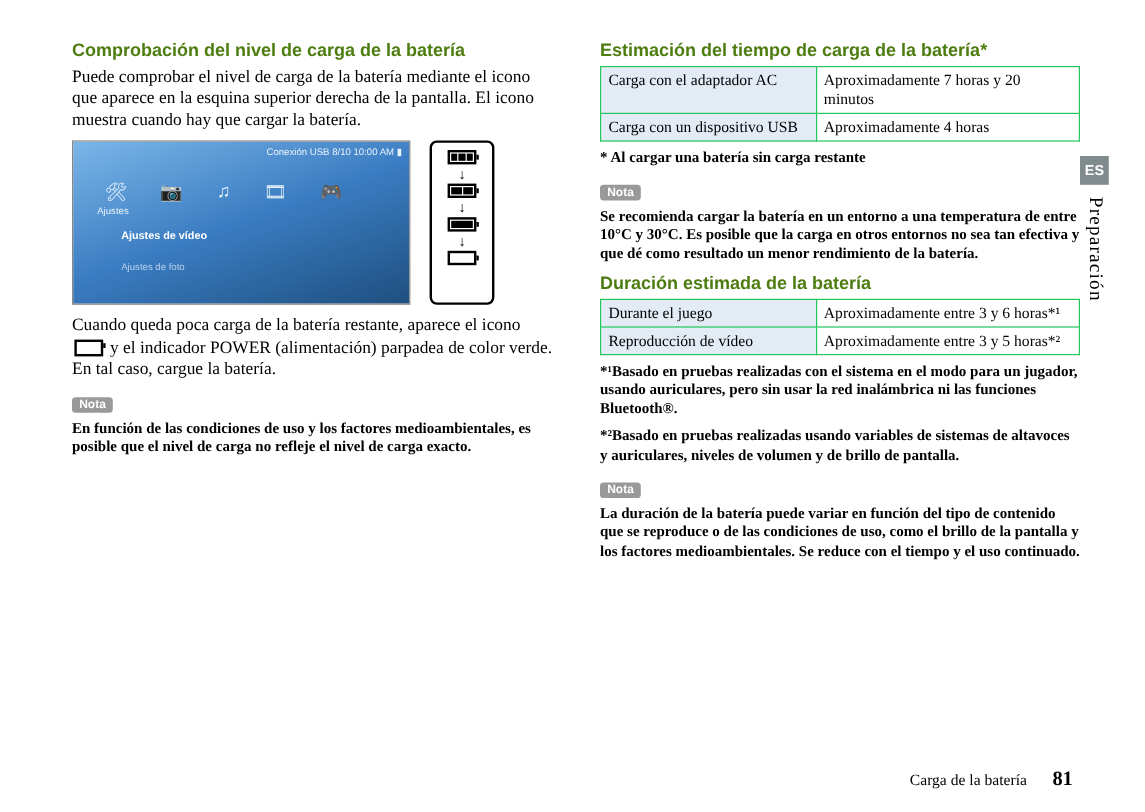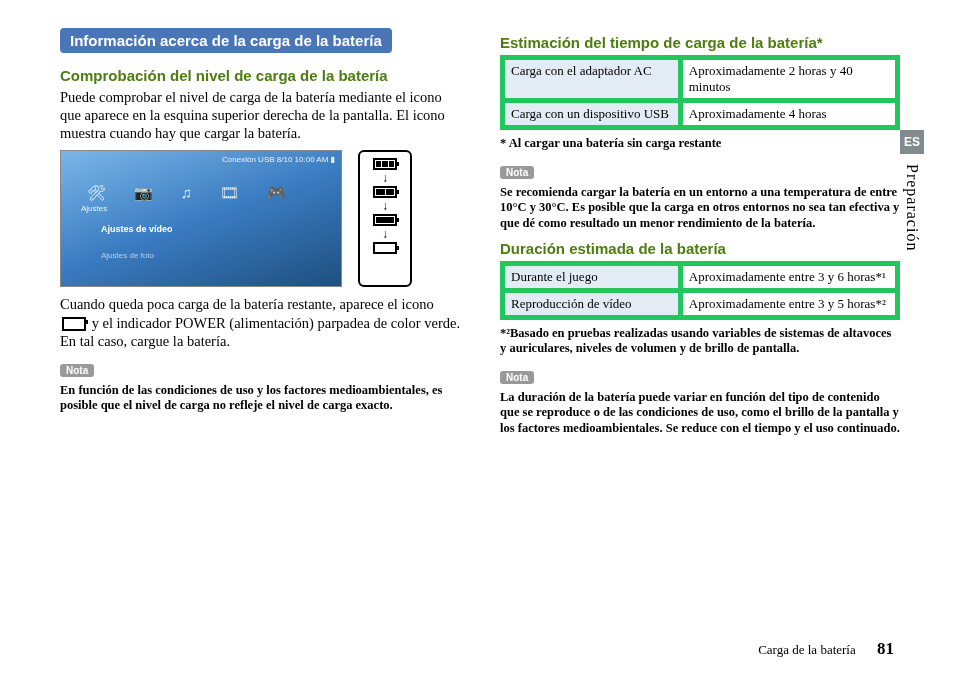--- a/index.html
+++ b/index.html
@@ -169,21 +169,21 @@
     height: 4px;
     background: #000;
   }
   table.info {
     border-collapse: collapse;
     width: 100%;
     font-size: 13px;
     margin-bottom: 6px;
   }
   table.info td {
-    border: 5px solid #22c55e;
+    border: 1px solid #22c55e;
     padding: 3px 6px;
     vertical-align: top;
   }
   table.info td:first-child {
     background: #e3ecf5;
     width: 45%;
   }
   .side-tab {
     position: absolute;
     right: 30px;
@@ -217,21 +217,20 @@
     font-weight: bold;
     font-size: 17px;
     margin-left: 18px;
   }
 </style>
 </head>
 <body>
 
 <div class="page">
   <div class="col">
-    <div class="section-banner">Información acerca de la carga de la batería</div>
     <div class="sub-heading">Comprobación del nivel de carga de la batería</div>
     <p class="body-text">Puede comprobar el nivel de carga de la batería mediante el icono que aparece en la esquina superior derecha de la pantalla. El icono muestra cuando hay que cargar la batería.</p>
 
     <div class="psp-box">
       <div class="psp-screen">
         <div class="psp-status">Conexión USB        8/10 10:00 AM  ▮</div>
         <div class="psp-topicons">
           <span>🛠</span>
           <span>📷</span>
           <span>♫</span>
@@ -269,21 +268,21 @@
     <div class="nota-pill">Nota</div>
     <p class="small-text">En función de las condiciones de uso y los factores medioambientales, es posible que el nivel de carga no refleje el nivel de carga exacto.</p>
   </div>
 
   <div class="col">
     <div class="sub-heading">Estimación del tiempo de carga de la batería*</div>
     <table class="info">
       <tbody>
           <tr>
             <td>Carga con el adaptador AC</td>
-            <td>Aproximadamente 2 horas y 40 minutos</td>
+            <td>Aproximadamente 7 horas y 20 minutos</td>
           </tr>
       <tr>
             <td>Carga con un dispositivo USB</td>
             <td>Aproximadamente 4 horas</td>
           </tr>
     </tbody>
       </table>
     <p class="small-text">* Al cargar una batería sin carga restante</p>
 
     <div class="nota-pill">Nota</div>
@@ -295,20 +294,21 @@
           <tr>
             <td>Durante el juego</td>
             <td>Aproximadamente entre 3 y 6 horas*¹</td>
           </tr>
       <tr>
             <td>Reproducción de vídeo</td>
             <td>Aproximadamente entre 3 y 5 horas*²</td>
           </tr>
     </tbody>
       </table>
+    <p class="small-text">*¹Basado en pruebas realizadas con el sistema en el modo para un jugador, usando auriculares, pero sin usar la red inalámbrica ni las funciones Bluetooth®.</p>
     <p class="small-text">*²Basado en pruebas realizadas usando variables de sistemas de altavoces y auriculares, niveles de volumen y de brillo de pantalla.</p>
 
     <div class="nota-pill">Nota</div>
     <p class="small-text">La duración de la batería puede variar en función del tipo de contenido que se reproduce o de las condiciones de uso, como el brillo de la pantalla y los factores medioambientales. Se reduce con el tiempo y el uso continuado.</p>
   </div>
 </div>
 
 <div class="side-tab">
   <div class="es-flag">ES</div>
   <div class="side-label">Preparación</div>

